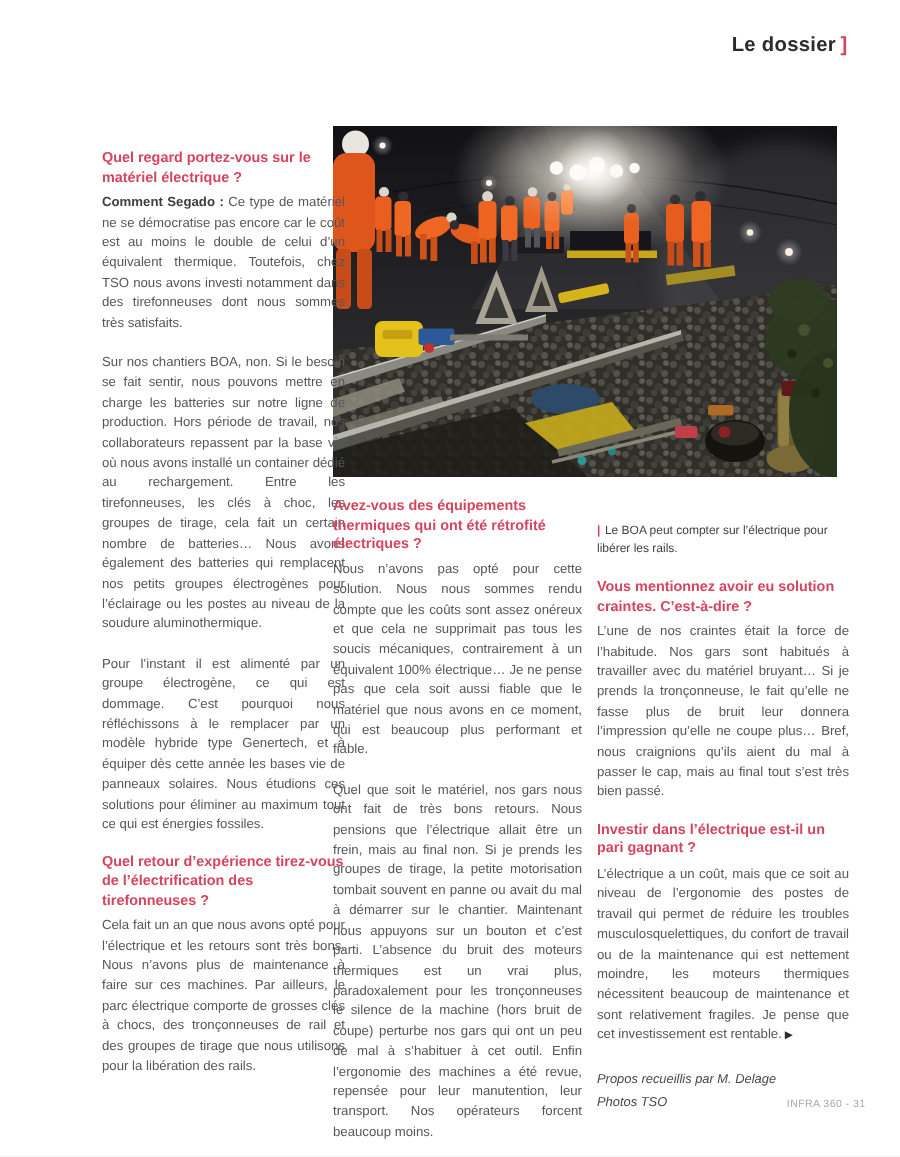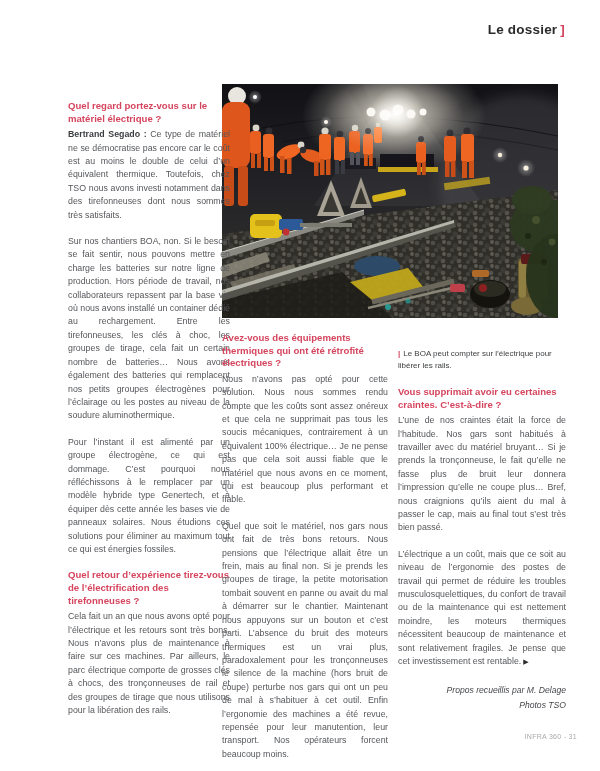--- a/index.html
+++ b/index.html
@@ -44,21 +44,21 @@
 
   
   .caption{
     margin:0 0 14px 0; font-size:8px; line-height:12px; text-align:left;
     color:#3f4144;
   }
   .caption .cap-bar{ color:var(--accent); font-weight:bold; margin-right:3px; }
 
   
   .byline{
-    margin-top:14px; text-align:right; font-style:italic; font-size:8.6px;
+    margin-top:14px; font-style:italic; font-size:8.6px;
     line-height:15px; color:#46484c;
   }
 
   
   .folio{
     position:absolute; top:733px; right:23px;
     font-size:7px; color:#a9a9ab; letter-spacing:.3px;
   }
 </style>
 </head>
@@ -243,21 +243,21 @@
         <circle cx="306" cy="152" r="3" fill="#1c2814"></circle>
       </g>
 
       <ellipse cx="172" cy="30" rx="70" ry="38" fill="url(#glow)" opacity="0.65"></ellipse>
     </svg>
   </div>
 
   <div class="col col-left">
     <div class="qa">
       <h3>Quel regard portez-vous sur le matériel électrique ?</h3>
-      <p><span class="speaker">Bertrand Segado : </span><span>Ce type de matériel ne se démocratise pas encore car le coût est au moins le double de celui d’un équivalent thermique. Toutefois, chez TSO nous avons investi notamment dans des tirefonneuses dont nous sommes très satisfaits.</span></p>
+      <p><span class="speaker">Comment Segado : </span><span>Ce type de matériel ne se démocratise pas encore car le coût est au moins le double de celui d’un équivalent thermique. Toutefois, chez TSO nous avons investi notamment dans des tirefonneuses dont nous sommes très satisfaits.</span></p>
     </div>
     <div class="qa">
       <p><span>Sur nos chantiers BOA, non. Si le besoin se fait sentir, nous pouvons mettre en charge les batteries sur notre ligne de production. Hors période de travail, nos collaborateurs repassent par la base vie où nous avons installé un container dédié au rechargement. Entre les tirefonneuses, les clés à choc, les groupes de tirage, cela fait un certain nombre de batteries… Nous avons également des batteries qui remplacent nos petits groupes électrogènes pour l’éclairage ou les postes au niveau de la soudure aluminothermique.</span></p>
     </div>
     <div class="qa">
       <p><span>Pour l’instant il est alimenté par un groupe électrogène, ce qui est dommage. C’est pourquoi nous réfléchissons à le remplacer par un modèle hybride type Genertech, et à équiper dès cette année les bases vie de panneaux solaires. Nous étudions ces solutions pour éliminer au maximum tout ce qui est énergies fossiles.</span></p>
     </div>
     <div class="qa">
       <h3>Quel retour d’expérience tirez-vous de l’électrification des tirefonneuses ?</h3>
       <p><span>Cela fait un an que nous avons opté pour l’électrique et les retours sont très bons. Nous n’avons plus de maintenance à faire sur ces machines. Par ailleurs, le parc électrique comporte de grosses clés à chocs, des tronçonneuses de rail et des groupes de tirage que nous utilisons pour la libération des rails.</span></p>
@@ -270,24 +270,25 @@
       <p><span>Nous n’avons pas opté pour cette solution. Nous nous sommes rendu compte que les coûts sont assez onéreux et que cela ne supprimait pas tous les soucis mécaniques, contrairement à un équivalent 100% électrique… Je ne pense pas que cela soit aussi fiable que le matériel que nous avons en ce moment, qui est beaucoup plus performant et fiable.</span></p>
     </div>
     <div class="qa">
       <p><span>Quel que soit le matériel, nos gars nous ont fait de très bons retours. Nous pensions que l’électrique allait être un frein, mais au final non. Si je prends les groupes de tirage, la petite motorisation tombait souvent en panne ou avait du mal à démarrer sur le chantier. Maintenant nous appuyons sur un bouton et c’est parti. L’absence du bruit des moteurs thermiques est un vrai plus, paradoxalement pour les tronçonneuses le silence de la machine (hors bruit de coupe) perturbe nos gars qui ont un peu de mal à s’habituer à cet outil. Enfin l’ergonomie des machines a été revue, repensée pour leur manutention, leur transport. Nos opérateurs forcent beaucoup moins.</span></p>
     </div>
   </div>
 
   <div class="col col-right">
     <p class="caption"><span class="cap-bar">|</span><span>Le BOA peut compter sur l’électrique pour libérer les rails.</span></p>
     <div class="qa">
-      <h3>Vous supprimait avoir eu certaines craintes. C’est-à-dire ?</h3>
+      <h3>Vous mentionnez avoir eu solution craintes. C’est-à-dire ?</h3>
       <p><span>L’une de nos craintes était la force de l’habitude. Nos gars sont habitués à travailler avec du matériel bruyant… Si je prends la tronçonneuse, le fait qu’elle ne fasse plus de bruit leur donnera l’impression qu’elle ne coupe plus… Bref, nous craignions qu’ils aient du mal à passer le cap, mais au final tout s’est très bien passé.</span></p>
     </div>
     <div class="qa">
+      <h3>Investir dans l’électrique est-il un pari gagnant ?</h3>
       <p><span>L’électrique a un coût, mais que ce soit au niveau de l’ergonomie des postes de travail qui permet de réduire les troubles musculosquelettiques, du confort de travail ou de la maintenance qui est nettement moindre, les moteurs thermiques nécessitent beaucoup de maintenance et sont relativement fragiles. Je pense que cet investissement est rentable.</span><span class="end-mark">▶</span></p>
     </div>
     <div class="byline">
       <div>Propos recueillis par M. Delage</div>
       <div>Photos TSO</div>
     </div>
   </div>
 
   <div class="folio">INFRA 360 - 31</div>
 

